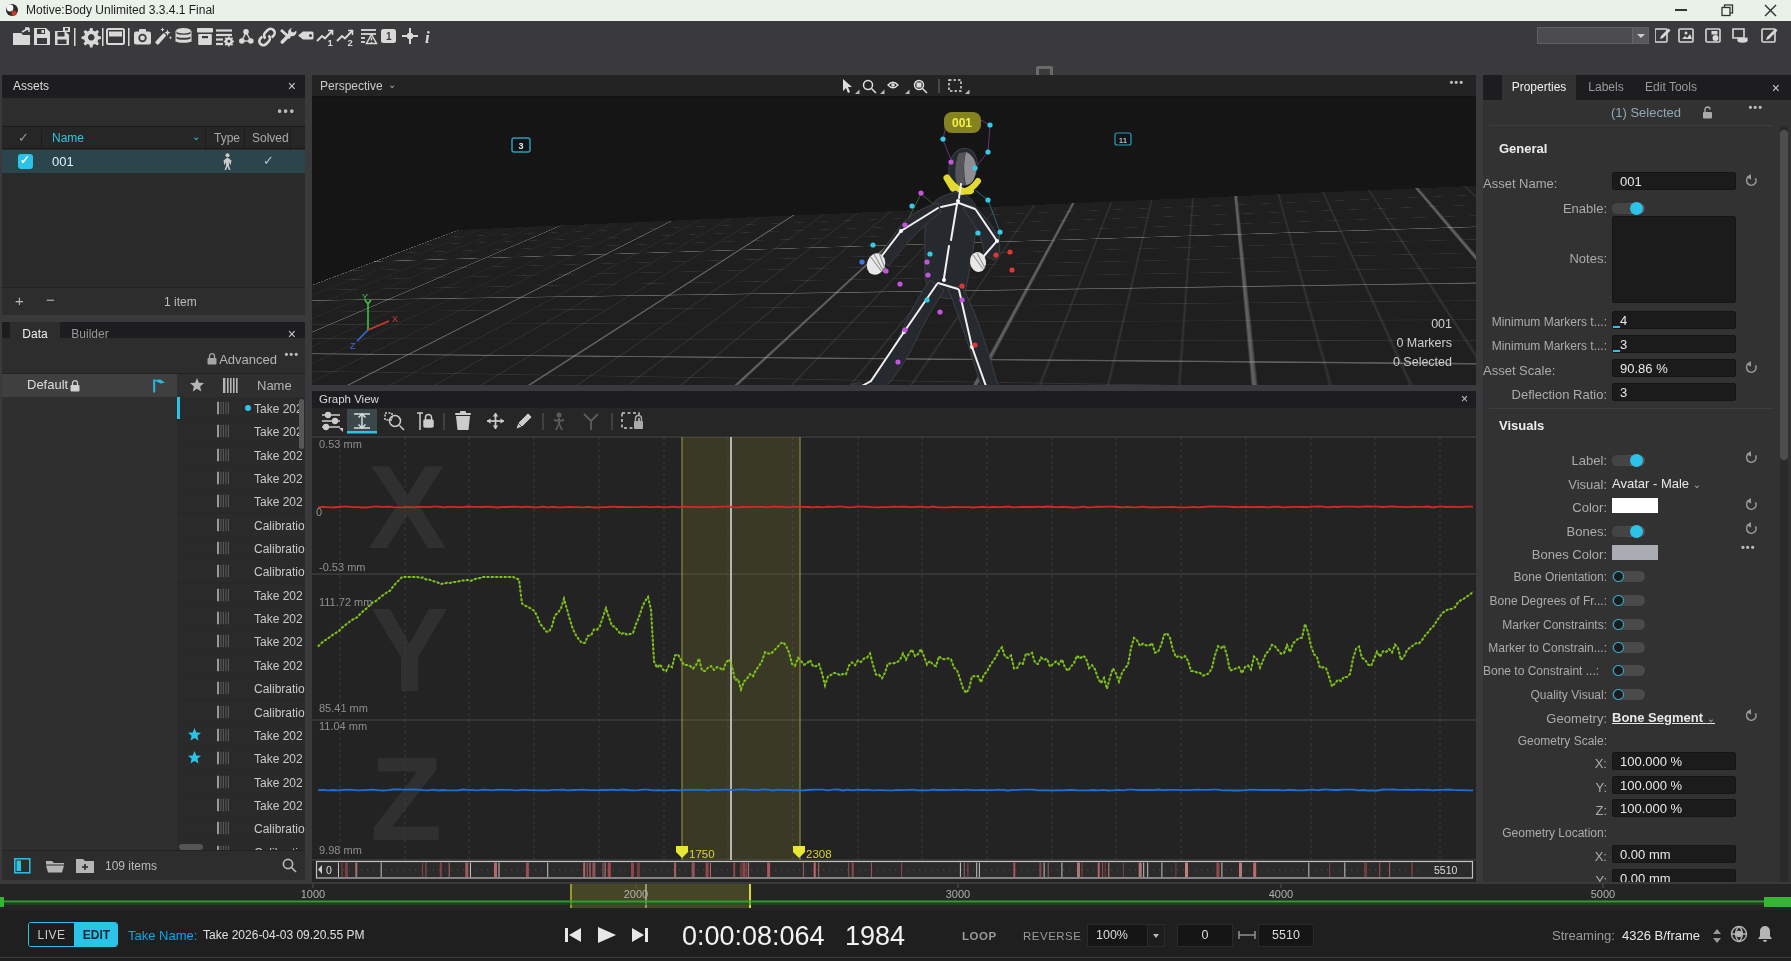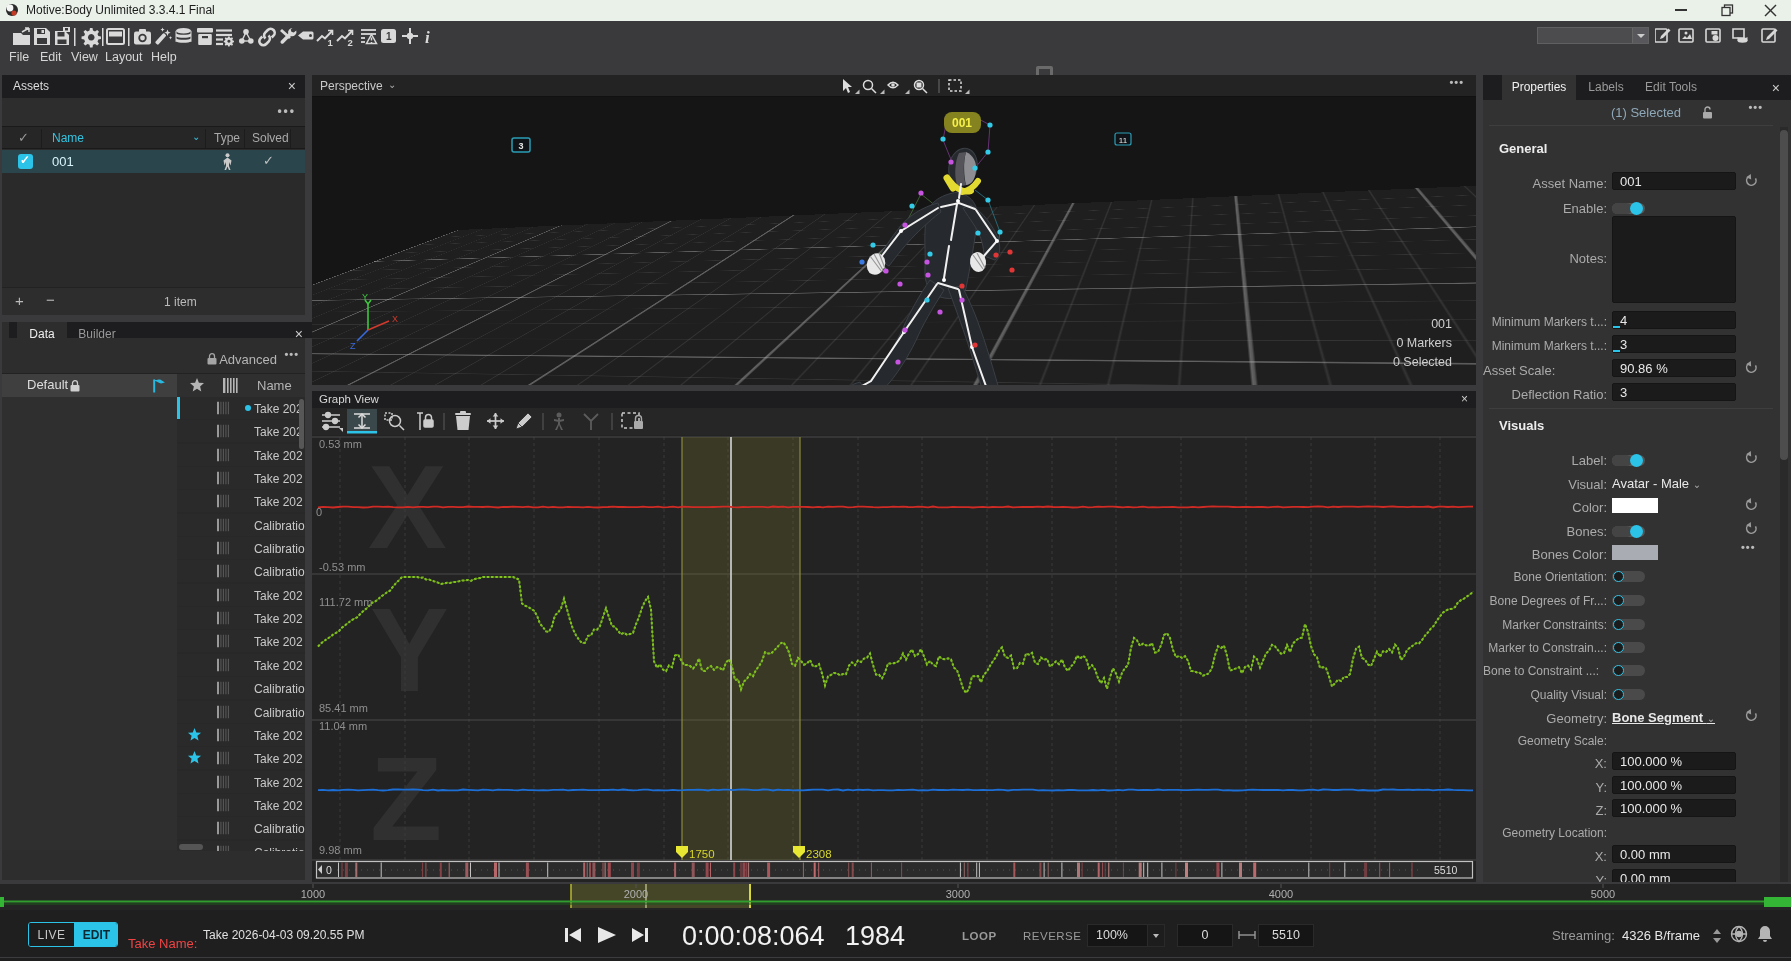--- a/index.html
+++ b/index.html
@@ -133,27 +133,20 @@
         <g stroke="#d9d9d9" stroke-width="2" fill="none">
           <line x1="8" y1="0" x2="8" y2="16"></line>
           <line x1="0" y1="8" x2="16" y2="8"></line>
         </g>
         <circle cx="8" cy="8" r="3.2"></circle>
       </g>
       <g transform="translate(425,3)">
         <text x="0" y="15" font-size="17" font-weight="bold" font-style="italic" font-family="Liberation Serif">i</text>
       </g>
     </svg>
-    <div class="abs" style="top:29px;left:0;width:100%;height:22px;font-size:12.5px;color:#d6d6d6;">
-      <span class="abs" style="left:9px">File</span>
-      <span class="abs" style="left:40px">Edit</span>
-      <span class="abs" style="left:71px">View</span>
-      <span class="abs" style="left:105px">Layout</span>
-      <span class="abs" style="left:151px">Help</span>
-    </div>
     <div class="abs" style="left:1537px;top:6px;width:112px;height:17px;background:#4c4c4e;border:1px solid #606062;">
       <div class="abs" style="right:0;top:0;width:16px;height:15px;background:#58585c;border-left:1px solid #666;">
         <div class="abs" style="left:4px;top:6px;width:0;height:0;border-left:4px solid transparent;border-right:4px solid transparent;border-top:4.5px solid #ccc;"></div>
       </div>
     </div>
     <svg class="abs" style="left:1655px;top:6px" width="136" height="20" viewBox="0 0 136 20" fill="#d8d8d8">
       <g>
         <rect x="0" y="2" width="12" height="13" rx="1" fill="none" stroke="#d8d8d8" stroke-width="1.6"></rect>
         <path d="M6 9 l7.5 -7.5 2 2 -7.5 7.5 -3 1 z"></path>
       </g>
@@ -211,21 +204,21 @@
  </div>
  <div class="abs" style="left:0;top:98px;width:100%;height:114px;background:#2a2a2a;"></div>
  <div class="abs" style="left:0;top:212px;width:100%;height:28px;background:#2d2d2d;border-top:1px solid #222;color:#bbb;">
    <span class="abs" style="left:13px;top:4px;font-size:15px;">+</span>
    <span class="abs" style="left:44px;top:3px;font-size:15px;">−</span>
    <span class="abs" style="left:162px;top:7px;font-size:12px;">1 item</span>
  </div>
 </div>
 
 <div class="panel" id="data" style="left:2px;top:322px;width:303px;height:558px;background:#2d2d2d">
- <div class="abs" style="left:7px;top:0;width:100%;height:16px;background:#1d1d1f;">
+ <div class="abs" style="left:0;top:0;width:100%;height:16px;background:#1d1d1f;">
    <div class="abs" style="left:8px;top:0;width:50px;height:24px;background:#2d2d2d;color:#eee;font-size:12px;text-align:center;line-height:24px;">Data</div>
    <div class="abs" style="left:58px;top:0;width:60px;height:24px;color:#999;font-size:12px;text-align:center;line-height:24px;">Builder</div>
    <span class="abs" style="right:9px;top:4px;color:#ccc;font-size:14px;">×</span>
  </div>
  <div class="abs" style="left:0;top:24px;width:100%;height:27px;background:#2d2d2d;">
    <svg class="abs" style="right:88px;top:7px" width="10" height="12" viewBox="0 0 10 12" fill="#a5a5a5">
         <rect x="0.5" y="5" width="9" height="6.5" rx="1"></rect>
         <path d="M2.5 5 v-1.8 a2.5 2.5 0 0 1 5 0 V5" fill="none" stroke="#a5a5a5" stroke-width="1.3"></path>
       </svg>
    <span class="abs" style="right:28px;top:6px;color:#b5b5b5;font-size:13px;">Advanced</span>
@@ -465,20 +458,42 @@
             <rect x="4" y="0" width="1.4" height="15" fill="#555"></rect>
             <rect x="7" y="0" width="1.4" height="15" fill="#555"></rect>
             <rect x="10" y="0" width="1.4" height="15" fill="#555"></rect>
             <rect x="13" y="0" width="1.4" height="15" fill="#555"></rect>
           </svg>
           <span class="abs" style="left:77px;top:5px;color:#c9c9c9;font-size:12px;white-space:nowrap">Calibratio</span>
         </div>
         <div class="abs" style="left:122px;top:2px;width:5px;height:50px;background:#575757;border-radius:3px;"></div>
         <div class="abs" style="left:2px;top:447px;width:24px;height:6px;background:#555;border-radius:3px;"></div>
       </div>
+ </div>
+ <div class="abs" style="left:0;top:528px;width:100%;height:30px;background:#2d2d2d;border-top:1px solid #222;">
+   <svg class="abs" style="left:12px;top:7px" width="17" height="16" viewBox="0 0 17 16">
+        <rect x="0.8" y="0.8" width="15" height="14" fill="none" stroke="#2cc3e8" stroke-width="1.5"></rect>
+        <rect x="2.5" y="2.5" width="4.5" height="10.5" fill="#2cc3e8"></rect>
+      </svg>
+   <svg class="abs" style="left:44px;top:8px" width="19" height="14" viewBox="0 0 19 14" fill="#b5b5b5">
+        <path d="M0 2 h6 l2 2 h10 v1.5 h-18 z"></path>
+        <path d="M0 6.5 h18 l-2 7 h-14 z"></path>
+      </svg>
+   <svg class="abs" style="left:74px;top:8px" width="19" height="14" viewBox="0 0 19 14" fill="#b5b5b5">
+        <path d="M0 0 h7 l2 2 h9 v12 h-18 z"></path>
+        <g stroke="#2d2d2d" stroke-width="1.6">
+          <line x1="9" y1="5" x2="9" y2="11"></line>
+          <line x1="6" y1="8" x2="12" y2="8"></line>
+        </g>
+      </svg>
+   <span class="abs" style="left:103px;top:8px;color:#bbb;font-size:12px;">109 items</span>
+   <svg class="abs" style="left:280px;top:7px" width="15" height="15" viewBox="0 0 15 15" fill="none" stroke="#b5b5b5" stroke-width="1.7">
+        <circle cx="6" cy="6" r="4.6"></circle>
+        <line x1="9.5" y1="9.5" x2="14" y2="14"></line>
+      </svg>
  </div>
 </div>
 
 <div class="panel" id="viewport" style="left:312px;top:75px;width:1164px;height:310px;background:#151515;overflow:hidden;">
     <div class="abs" style="left:0;top:0;width:1164px;height:22px;background:#232323;border-bottom:1px solid #111;">
       <span class="abs" style="left:8px;top:4px;color:#c9c9c9;font-size:12px;">Perspective</span>
       <span class="abs" style="left:76px;top:4px;color:#aaa;font-size:10px;">⌄</span>
       <svg class="abs" style="left:523px;top:2px" width="150" height="19" viewBox="0 0 150 19">
         <path d="M8 2 l0 12 3 -3 2 5 2 -1 -2 -5 4 0 z" fill="#ddd"></path>
         <g fill="none" stroke="#ddd" stroke-width="1.5">
@@ -824,21 +839,21 @@
     <div class="abs" style="left:0;top:25px;width:100%;height:24px;">
       <span class="abs" style="right:110px;top:5px;color:#8fa8b8;font-size:13px;">(1) Selected</span>
       <svg class="abs" style="right:78px;top:6px" width="11" height="13" viewBox="0 0 11 13" fill="#aaa">
         <rect x="1" y="6" width="9" height="6.5" rx="1"></rect>
         <path d="M3 6 v-2.5 a2.5 2.5 0 0 1 5 0" fill="none" stroke="#aaa" stroke-width="1.4"></path>
       </svg>
       <span class="abs" style="right:28px;top:1px;color:#bbb;letter-spacing:1px;font-size:11px;font-weight:bold">•••</span>
     </div>
     <div class="abs" style="left:6px;top:50px;width:284px;height:1px;background:#3e3e3e"></div>
     <div class="abs" style="left:16px;top:66px;color:#ededed;font-size:13px;font-weight:bold;">General</div>
-    <div class="abs" style="left:0;top:101px;width:124px;text-align:right;color:#ababab;font-size:13px;white-space:nowrap">Asset Name:</div>
+    <div class="abs" style="left:0;top:101px;width:124px;color:#ababab;font-size:13px;white-space:nowrap">Asset Name:</div>
     <div class="abs" style="left:129px;top:97px;width:124px;height:18px;background:#1b1b1b;border:1px solid #151515;border-radius:2px;color:#e8e8e8;font-size:13px;line-height:17px;padding-left:7px;">001</div>
     <svg class="abs" style="left:262px;top:99px" width="13" height="13" viewBox="0 0 13 13">
       <path d="M3.8 2.6 A4.7 4.7 0 1 0 10.5 4.4" fill="none" stroke="#9a9a9a" stroke-width="1.6"></path>
       <path d="M5.8 0 L1.2 3.2 L6.2 5.4 Z" fill="#9a9a9a"></path>
     </svg>
     <div class="abs" style="left:0;top:126px;width:124px;text-align:right;color:#ababab;font-size:13px;white-space:nowrap">Enable:</div>
     <div class="abs" style="left:129px;top:128px;width:33px;height:11px;border-radius:6px;background:#555;">
       <div class="abs" style="left:0;top:0;width:20px;height:11px;border-radius:6px;background:#444"></div>
       <div class="abs" style="left:18px;top:-1px;width:13px;height:13px;border-radius:7px;background:#2cc3e8"></div>
     </div>
@@ -955,21 +970,21 @@
       <rect x="1764" y="13" width="27" height="10" fill="#35b535"></rect>
       <rect x="0" y="13" width="4" height="10" fill="#35b535"></rect>
     </svg>
   </div>
 
 <div class="abs" id="transport" style="left:0;top:910px;width:1791px;height:51px;background:#1f1f20;padding-left:24px;">
     <div class="abs" style="left:28px;top:12px;width:90px;height:25px;border:1px solid #2cc3e8;border-radius:3px;overflow:hidden;">
       <div class="abs" style="left:0;top:0;width:45px;height:25px;background:#1d1d1d;color:#c9c9c9;font-size:12px;text-align:center;line-height:24px;letter-spacing:0.5px;">LIVE</div>
       <div class="abs" style="left:45px;top:0;width:45px;height:25px;background:#2cc3e8;color:#0a2a33;font-size:12px;font-weight:bold;text-align:center;line-height:24px;">EDIT</div>
     </div>
-    <span class="abs" style="left:128px;top:18px;color:#ef4444;font-size:13px;margin-top:8px;">Take Name:</span>
+    <span class="abs" style="left:128px;top:18px;color:#0ea5e9;font-size:13px;">Take Name:</span>
     <span class="abs" style="left:203px;top:18px;color:#e0e0e0;font-size:12px;">Take 2026-04-03 09.20.55 PM</span>
     <svg class="abs" style="left:560px;top:12px" width="100" height="26" viewBox="0 0 100 26">
       <g fill="#e8e8e8">
         <path d="M5 6 h3 v14 h-3 z M21 6 v14 L9 13 z"></path>
         <path d="M38 5 L56 13 38 21 z"></path>
         <path d="M72 6 L84 13 72 20 z M85 6 h3 v14 h-3 z"></path>
       </g>
     </svg>
     <span class="abs" style="left:682px;top:11px;color:#f2f2f2;font-size:27px;">0:00:08:064</span>
     <span class="abs" style="left:845px;top:11px;color:#f2f2f2;font-size:27px;">1984</span>

